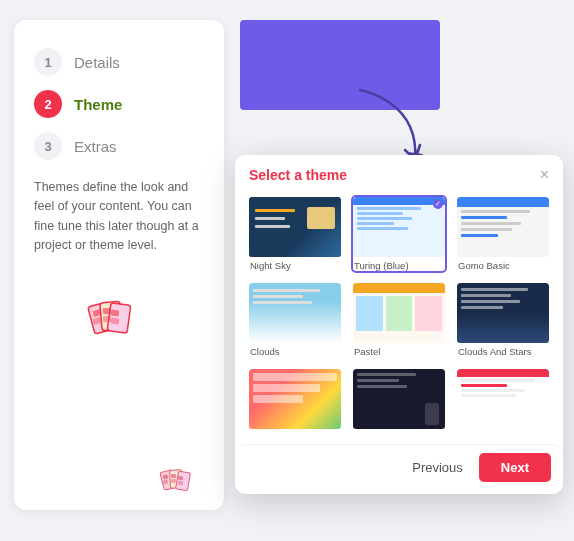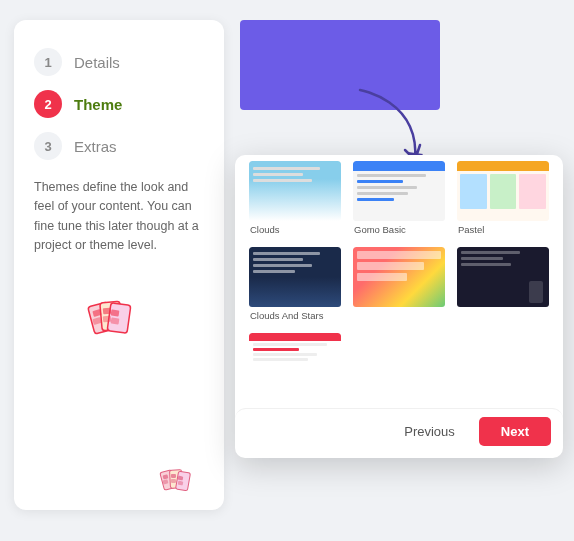--- a/index.html
+++ b/index.html
@@ -367,21 +367,20 @@
       height: 3px;
       background: #f0324b;
       margin: 2px 4px;
       border-radius: 1px;
     }
 
     
     .modal-footer {
       display: flex;
       justify-content: flex-end;
-      gap: 8px;
       padding: 8px 12px 12px 12px;
       border-top: 1px solid #f0f0f0;
       border-radius: 11px;
     }
 
     .btn-previous {
       padding: 7px 16px;
       border: none;
       background: transparent;
       color: #555;
@@ -461,49 +460,78 @@
 </div>
 
 <div class="purple-rect"></div>
 
 <svg class="arrow-svg" viewBox="0 0 100 120" xmlns="http://www.w3.org/2000/svg">
   <path d="M 20 10 C 20 10 80 20 75 80 L 65 70 M 75 80 L 80 65" stroke="#4a3fa0" stroke-width="2.5" fill="none" stroke-linecap="round" stroke-linejoin="round"></path>
   <polygon points="75,85 68,72 83,74" fill="#4a3fa0"></polygon>
 </svg>
 
 <div class="modal">
+  <div class="modal-header">
+    <span class="modal-title">Select a theme</span>
+    <span class="modal-close">×</span>
+  </div>
 
   <div class="theme-grid">
 
-
-
-    <div class="theme-card">
-      <div class="theme-thumb thumb-clouds">
-        <div class="clouds-lines">
-          <div class="clouds-line" style="width:80%;"></div>
-          <div class="clouds-line" style="width:60%;"></div>
-          <div class="clouds-line" style="width:70%;"></div>
-        </div>
-      </div>
-      <div class="theme-name">Clouds</div>
+    <div class="theme-card">
+      <div class="theme-thumb thumb-nightsky">
+        <div class="thumb-nightsky-inner">
+          <div class="nightsky-line" style="top:12px; width:40px;"></div>
+          <div class="nightsky-line" style="top:20px; width:30px; background:#ccc;"></div>
+          <div class="nightsky-line" style="top:28px; width:35px; background:#ccc;"></div>
+          <div class="nightsky-img-placeholder"></div>
+        </div>
+      </div>
+      <div class="theme-name">Night Sky</div>
+    </div>
+
+    <div class="theme-card selected">
+      <div class="theme-thumb thumb-turing" style="position:relative;">
+        <div class="turing-bar"></div>
+        <div class="turing-line" style="width:70%;"></div>
+        <div class="turing-line" style="width:50%;"></div>
+        <div class="turing-line" style="width:60%;"></div>
+        <div class="turing-line" style="width:40%;"></div>
+        <div class="turing-line" style="width:55%;"></div>
+        <div class="turing-selected-marker">
+          <span style="color:white;font-size:7px;">✓</span>
+        </div>
+      </div>
+      <div class="theme-name">Turing (Blue)</div>
     </div>
 
     <div class="theme-card">
       <div class="theme-thumb thumb-gomo">
         <div class="gomo-header"></div>
         <div class="gomo-line" style="width:75%;"></div>
         <div class="gomo-blue-line" style="width:50%;"></div>
         <div class="gomo-line" style="width:65%;"></div>
         <div class="gomo-line" style="width:55%;"></div>
         <div class="gomo-blue-line" style="width:40%;"></div>
       </div>
       <div class="theme-name">Gomo Basic</div>
     </div>
 
     <div class="theme-card">
+      <div class="theme-thumb thumb-clouds">
+        <div class="clouds-lines">
+          <div class="clouds-line" style="width:80%;"></div>
+          <div class="clouds-line" style="width:60%;"></div>
+          <div class="clouds-line" style="width:70%;"></div>
+        </div>
+      </div>
+      <div class="theme-name">Clouds</div>
+    </div>
+
+    <div class="theme-card">
       <div class="theme-thumb thumb-pastel">
         <div class="pastel-header"></div>
         <div class="pastel-content">
           <div class="pastel-col" style="background:#b3e0ff;"></div>
           <div class="pastel-col" style="background:#c8f0c8;"></div>
           <div class="pastel-col" style="background:#ffd6e0;"></div>
         </div>
       </div>
       <div class="theme-name">Pastel</div>
     </div>

